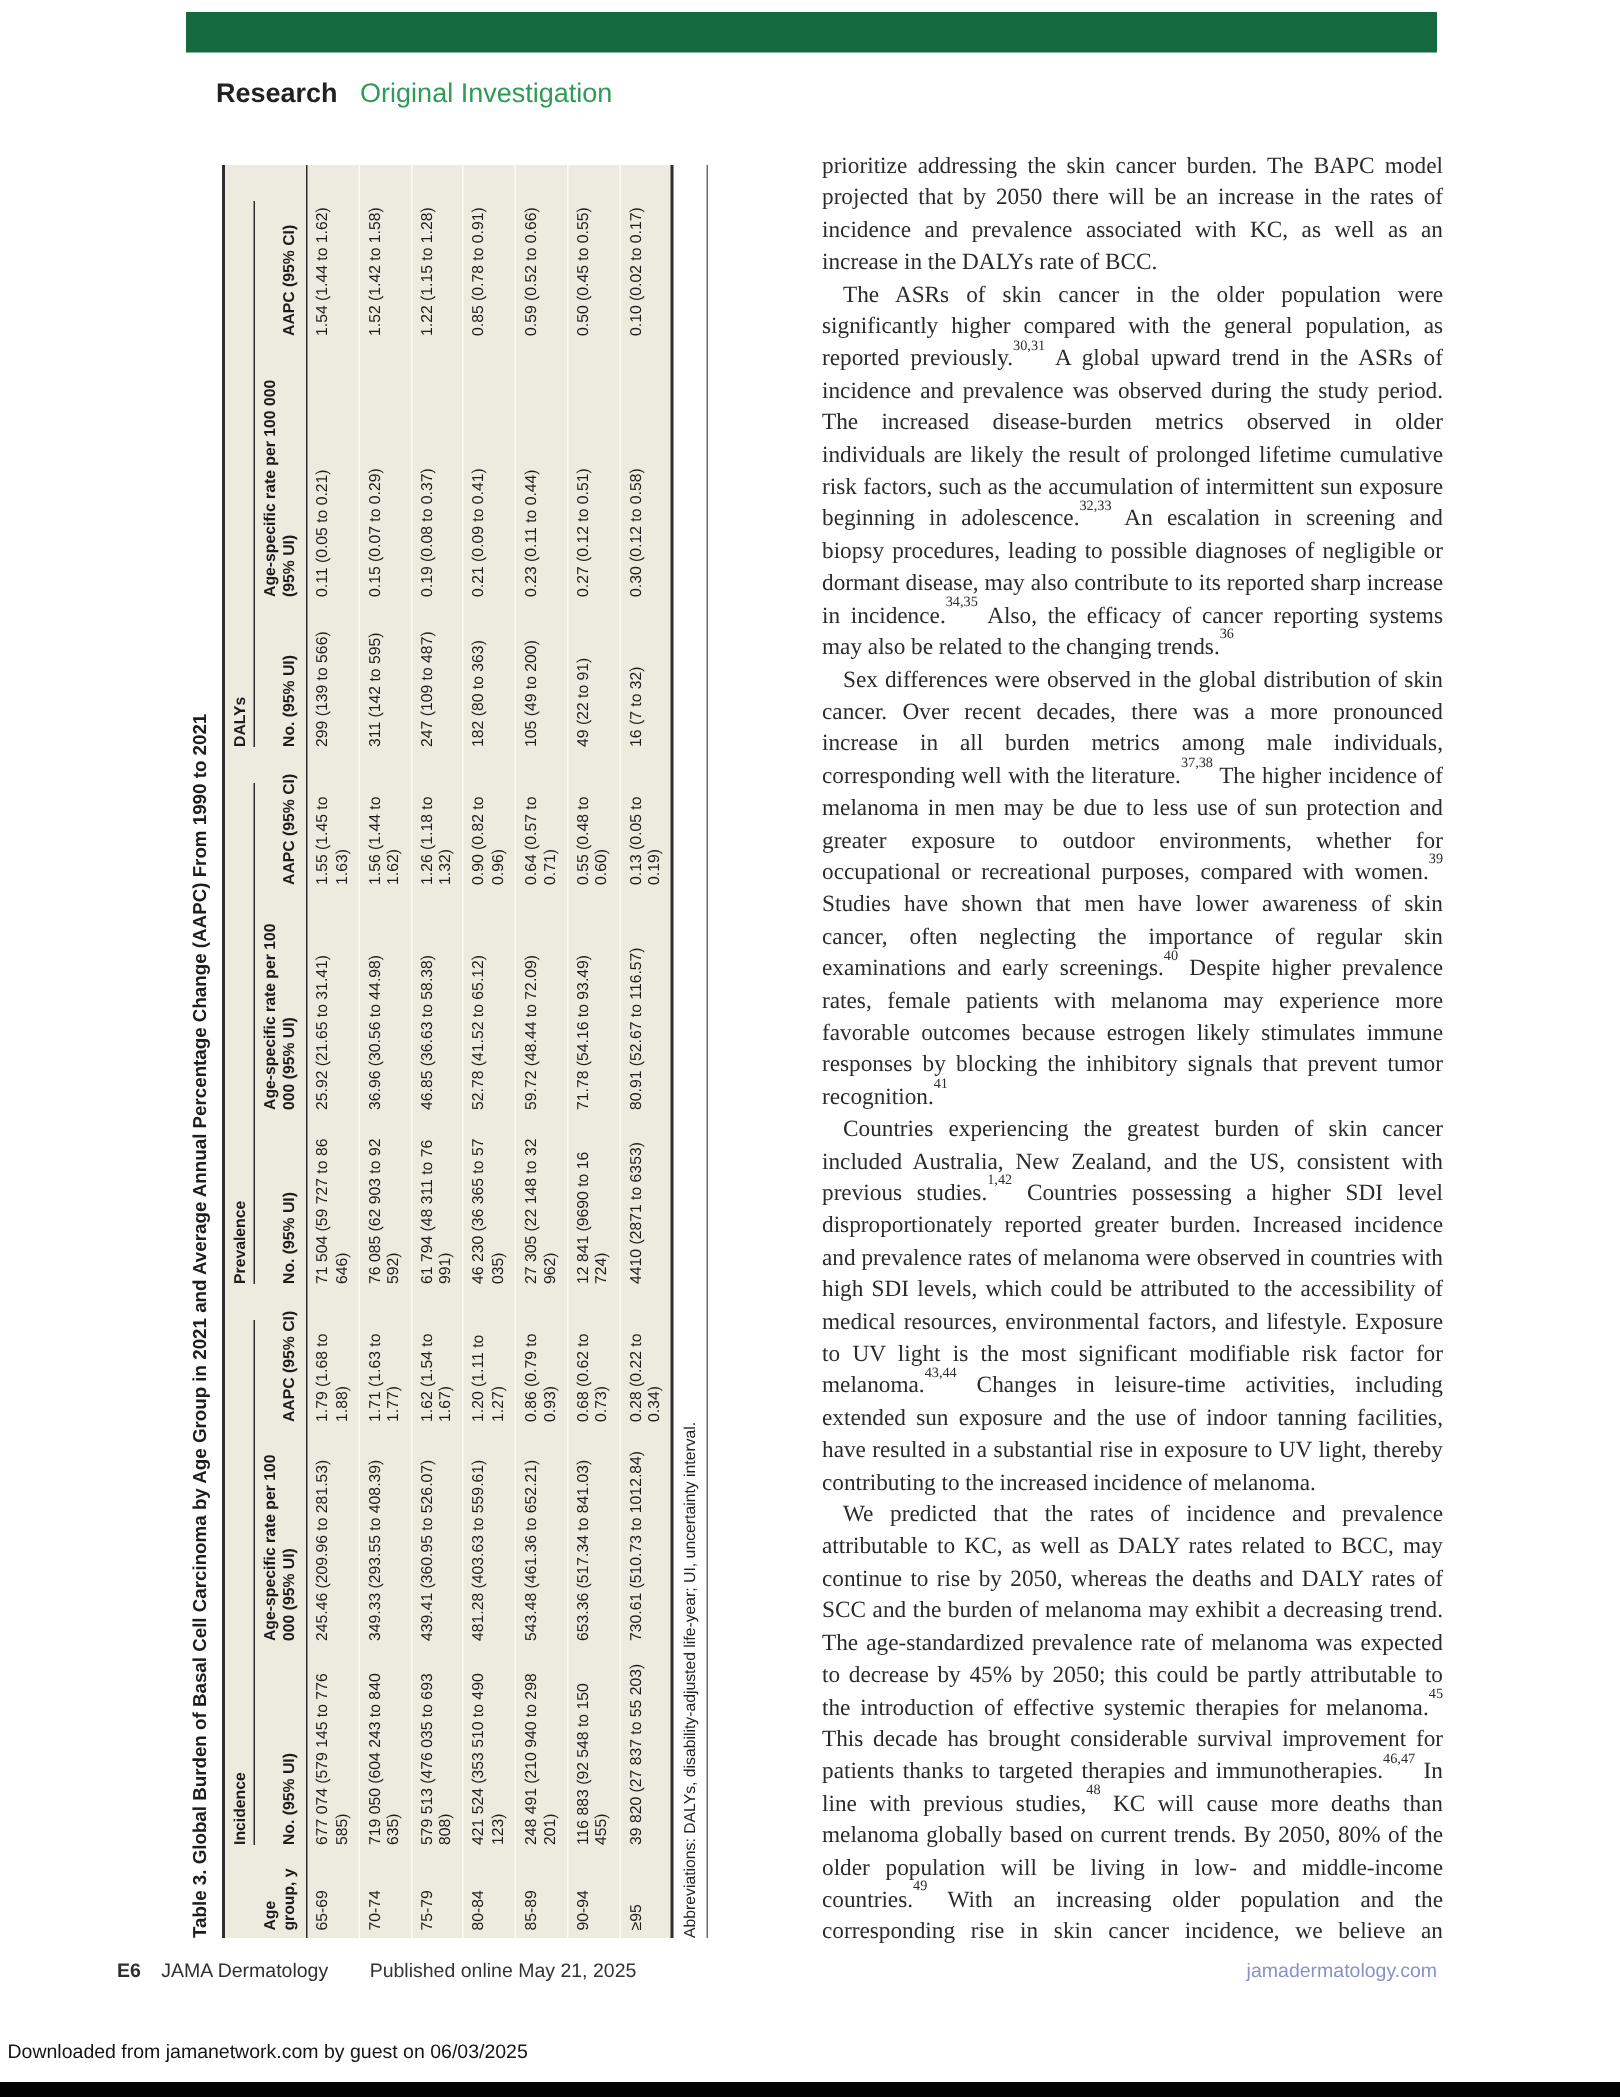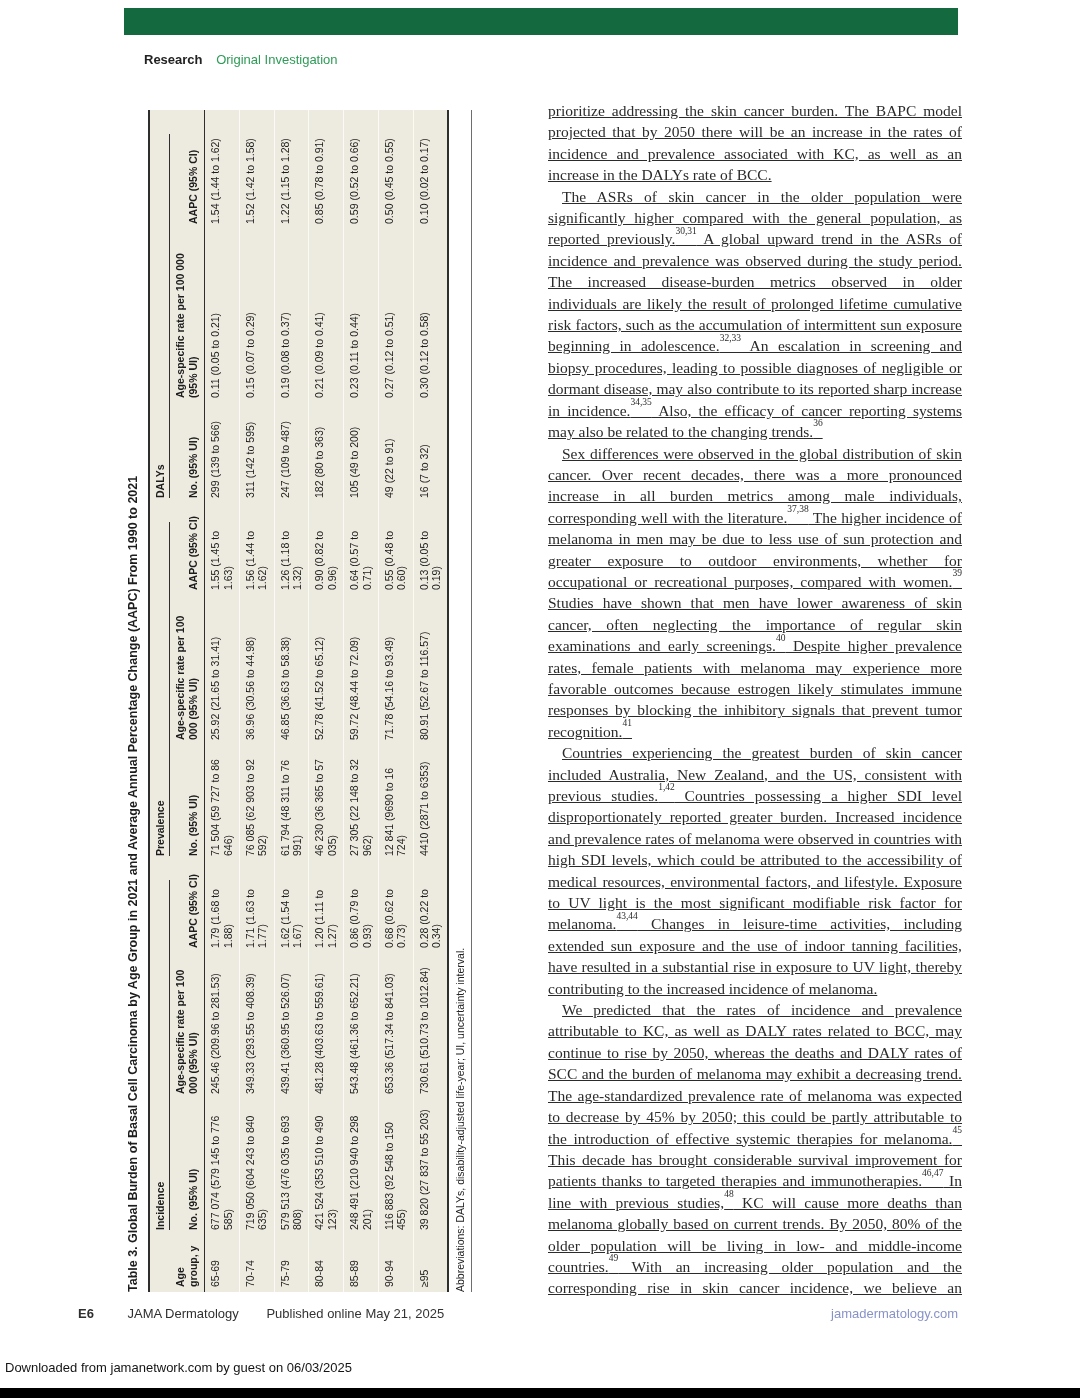--- a/index.html
+++ b/index.html
@@ -2,21 +2,21 @@
 <html><head>
 <meta charset="utf-8">
 <style>
   html,body{margin:0;padding:0;}
   body{
     width:1080px;height:1398px;position:relative;background:#ffffff;
     font-family:"Liberation Sans",sans-serif;color:#2f2f2f;overflow:hidden;
   }
   
   .accent-bar{position:absolute;left:124px;top:8px;width:834px;height:27px;background:#15693f;}
-  .kicker-row{position:absolute;left:124px;top:52px;width:834px;display:flex;justify-content:space-between;align-items:flex-end;font-size:13px;padding-left:20px;}
+  .kicker-row{position:absolute;left:124px;top:52px;width:834px;display:flex;justify-content:space-between;align-items:flex-end;font-size:18px;padding-left:20px;}
   .kicker-left span.research{font-weight:bold;color:#222;}
   .kicker-left span.oi{color:#2e9b57;margin-left:10px;}
   .running-head{color:#333;}
   
   .table-wrap{position:absolute;left:124px;top:110px;width:380px;height:1182px;}
   .table-rot{position:absolute;top:0;left:0;width:1182px;height:380px;transform-origin:top left;transform:rotate(-90deg) translateX(-100%);}
   .tbl-title{font-weight:bold;font-size:12.5px;color:#1d1d1d;padding:2px 0 8px 0;}
   table.tbl{border-collapse:collapse;width:1182px;background:#edeadf;border-top:2px solid #2e2e2e;border-bottom:2px solid #2e2e2e;table-layout:fixed;}
   table.tbl th,table.tbl td{font-size:10.5px;line-height:1.18;text-align:left;font-weight:normal;padding:4px 8px 5px 0;color:#1c1c1c;}
   table.tbl th{font-weight:bold;vertical-align:bottom;}
@@ -24,26 +24,26 @@
   table.tbl th.grp{padding-bottom:0;}
   .grpline{border-bottom:1px solid #2e2e2e;padding-bottom:3px;margin-right:16px;}
   table.tbl tr.subhead th{border-bottom:1.5px solid #2e2e2e;}
   table.tbl td{vertical-align:top;}
   table.tbl td.age{padding-left:5px;white-space:nowrap;}
   table.tbl tbody tr+tr td{border-top:1px solid #fbfaf5;}
   .tbl-footnote{font-size:10.5px;color:#222;padding:5px 0 5px 0;border-bottom:1px solid #6e6e6e;width:1182px;}
   
   .body-col{position:absolute;left:548px;top:100px;width:414px;height:1196px;overflow:hidden;
     font-family:"Liberation Serif",serif;font-size:15.5px;line-height:21.4px;color:#2b2b2b;text-align:justify;}
-  .body-col p{margin:0;text-decoration:underline;}
+  .body-col p{margin:0;}
   .body-col p.ind{text-indent:14px;}
   sup.cite{font-size:9.5px;line-height:0;position:relative;top:-4.5px;letter-spacing:0;margin-top:32px;}
   
   .footer-row{position:absolute;left:78px;top:1306px;width:880px;display:flex;justify-content:space-between;align-items:baseline;font-size:13px;}
-  .footer-left b{margin-right:30px;}
+  .footer-left b{margin-right:10px;}
   .footer-left .jrnl{font-weight:normal;margin-right:24px;}
   .footer-left .pub{color:#333;}
   .site-link{color:#8792c8;text-decoration:none;padding-left:24px;}
   .download-note{position:absolute;left:5px;top:1360px;font-size:13px;color:#141414;}
   .bottom-bar{position:absolute;left:0;bottom:0;width:1080px;height:10px;background:#000;}
 </style>
 </head>
 <body>
 
 <div class="accent-bar"></div>

